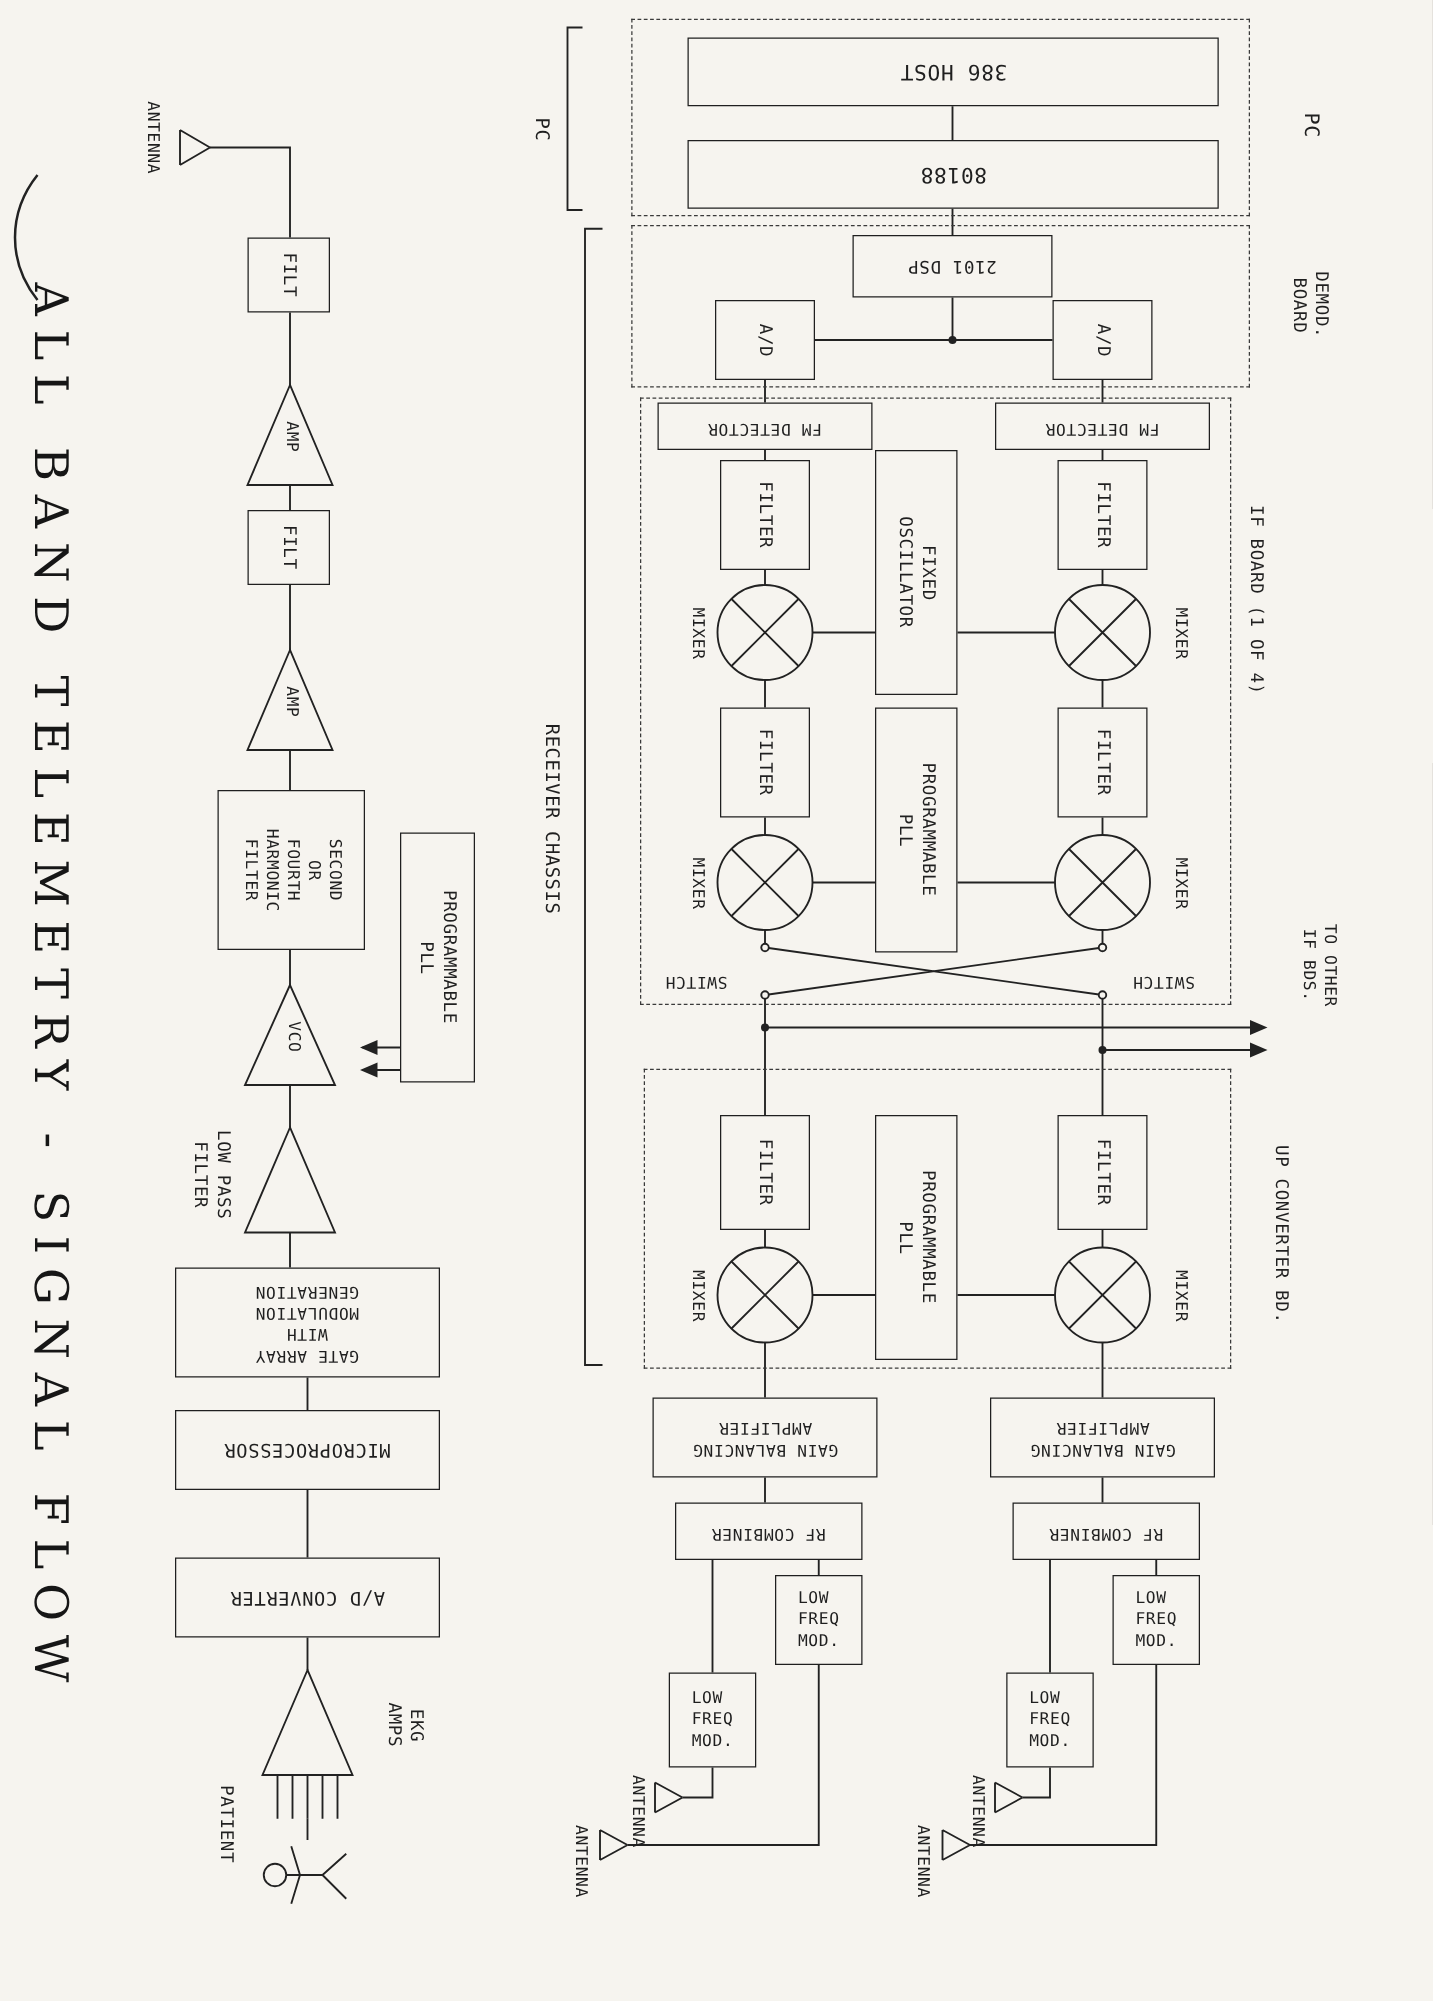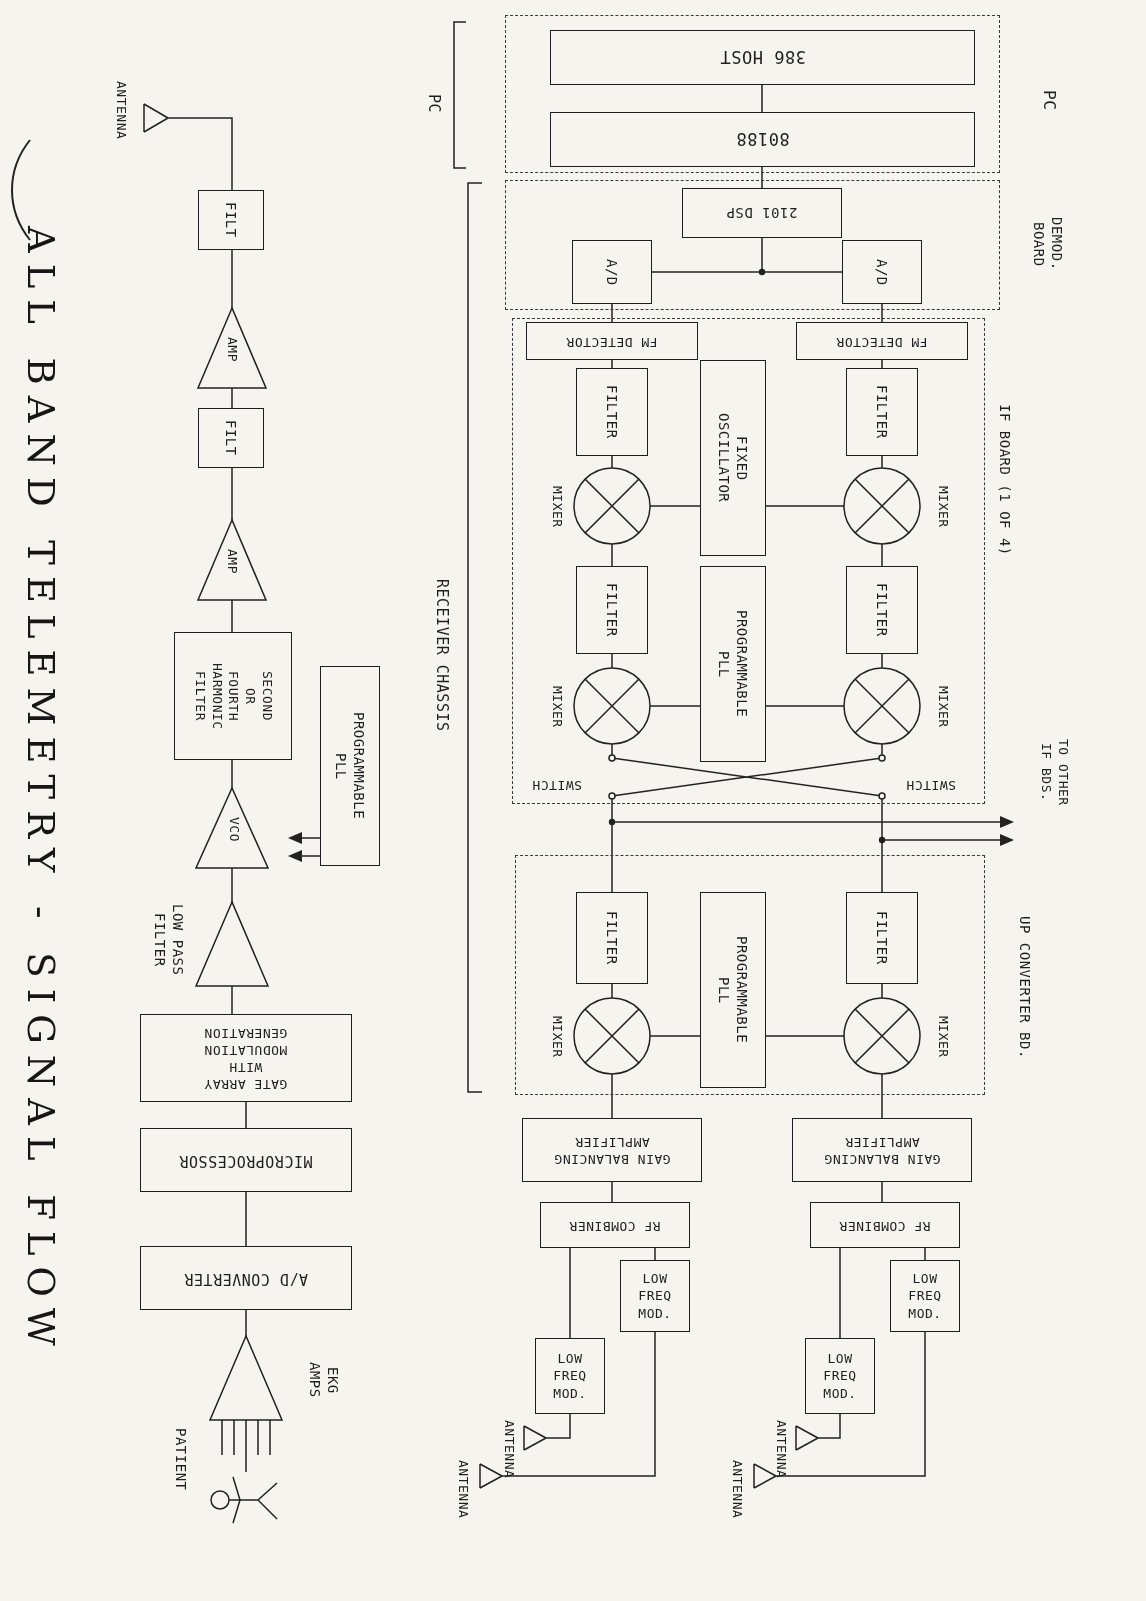--- a/index.html
+++ b/index.html
@@ -6,21 +6,21 @@
   .page{position:relative;width:1146px;height:1601px;margin:0 auto;background:#f6f4ef;
         font-family:"DejaVu Sans Mono","Liberation Mono",monospace;color:#1f1f1f;overflow:hidden;}
   .abs{position:absolute;}
   .box{position:absolute;border:1.6px solid #1f1f1f;box-sizing:border-box;
        display:flex;align-items:center;justify-content:center;background:transparent;}
   .dash{position:absolute;border:1.6px dashed #3a3a3a;box-sizing:border-box;background:transparent;}
   .lbl{position:absolute;display:flex;align-items:center;justify-content:center;}
   .v{writing-mode:vertical-rl;text-orientation:mixed;white-space:pre-line;
      letter-spacing:.5px;line-height:1.3;text-align:center;}
   .r180{transform:rotate(180deg);white-space:pre-line;text-align:center;line-height:1.3;letter-spacing:.5px;}
-  .up{white-space:pre-line;text-align:center;line-height:1.35;letter-spacing:.5px;}
+  .up{white-space:pre-line;line-height:1.35;letter-spacing:.5px;}
   .f13{font-size:13px}.f14{font-size:14px}.f15{font-size:15px}.f16{font-size:16px}.f17{font-size:17px}
   .title{font-family:"DejaVu Serif","Liberation Serif",serif;font-size:37px;letter-spacing:11px;color:#161616;}
   svg{position:absolute;left:0;top:0;}
 </style>
 </head>
 <body>
 
 <div class="page">
 
   <svg width="1146" height="1601" viewBox="0 0 1146 1601">

